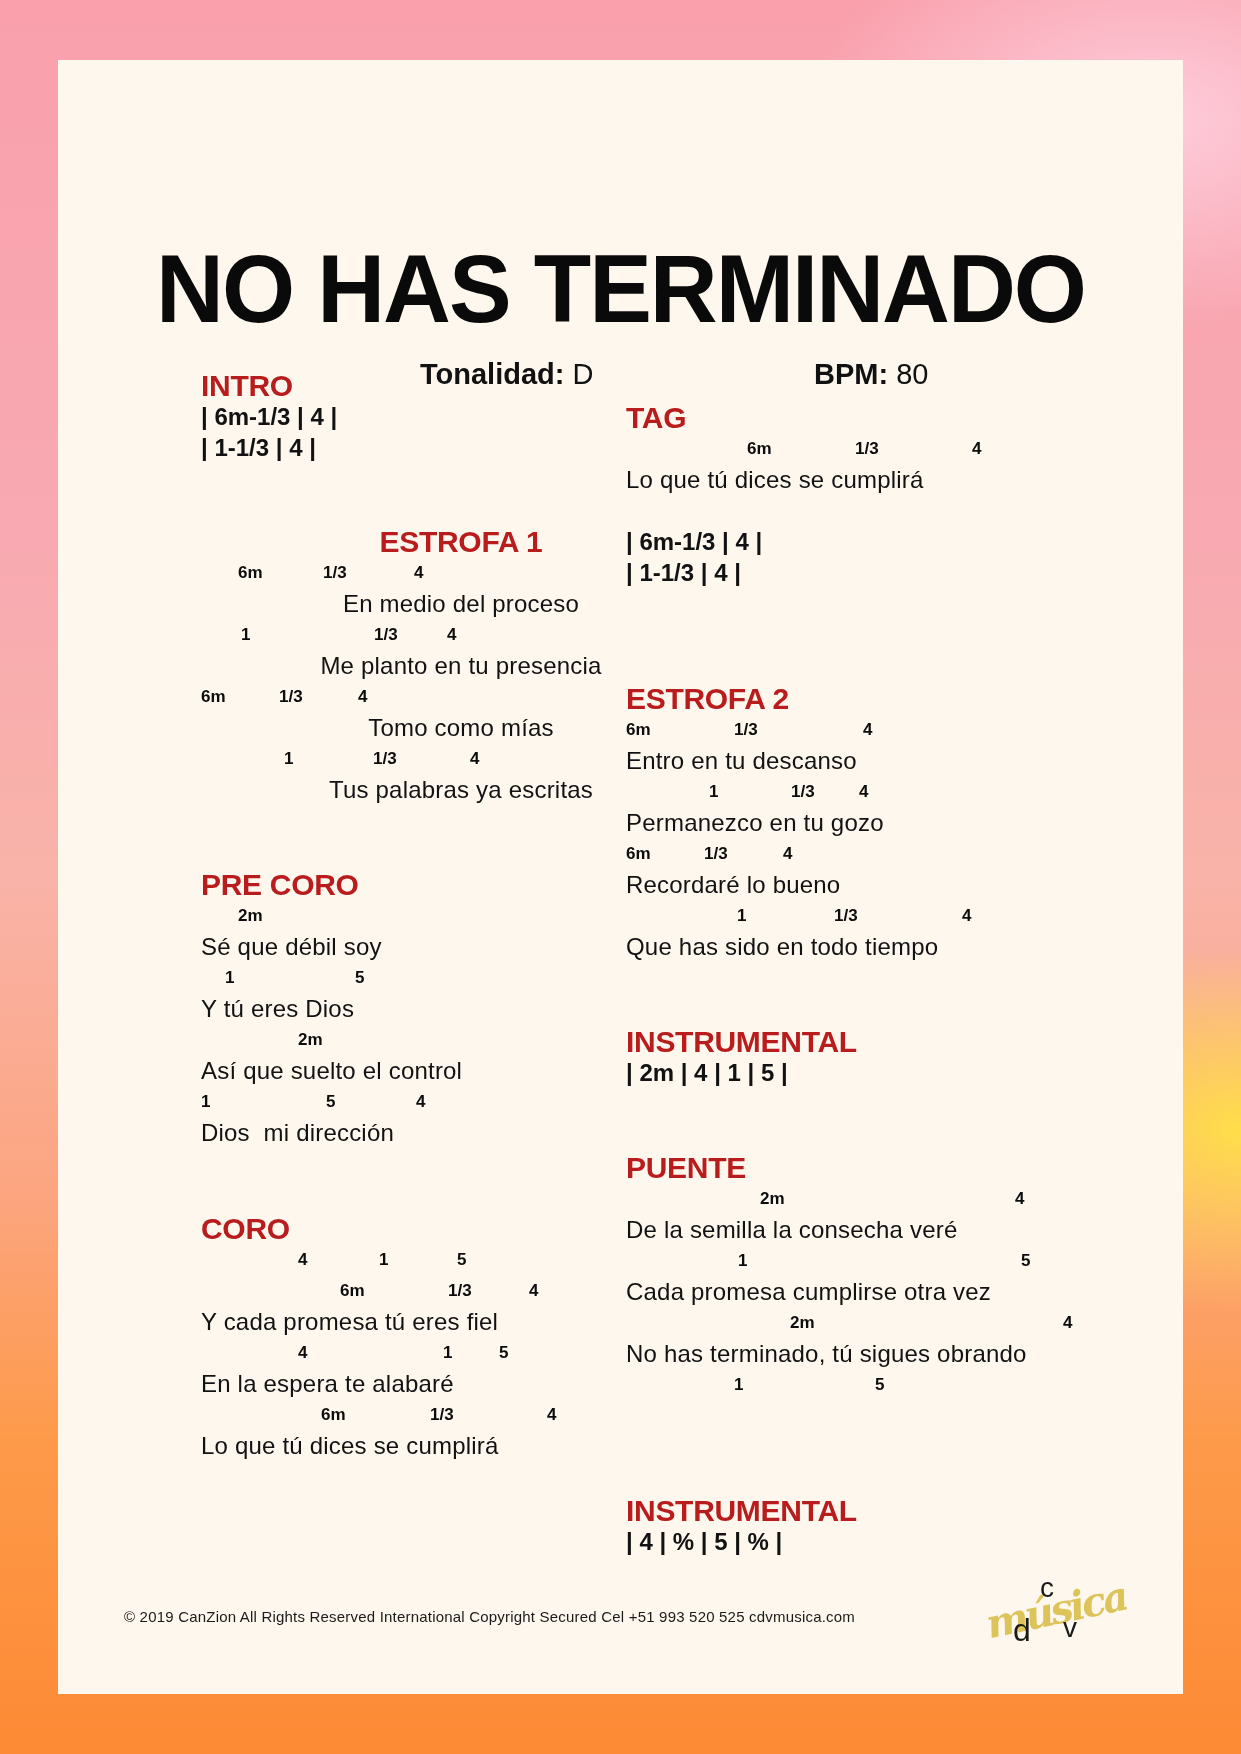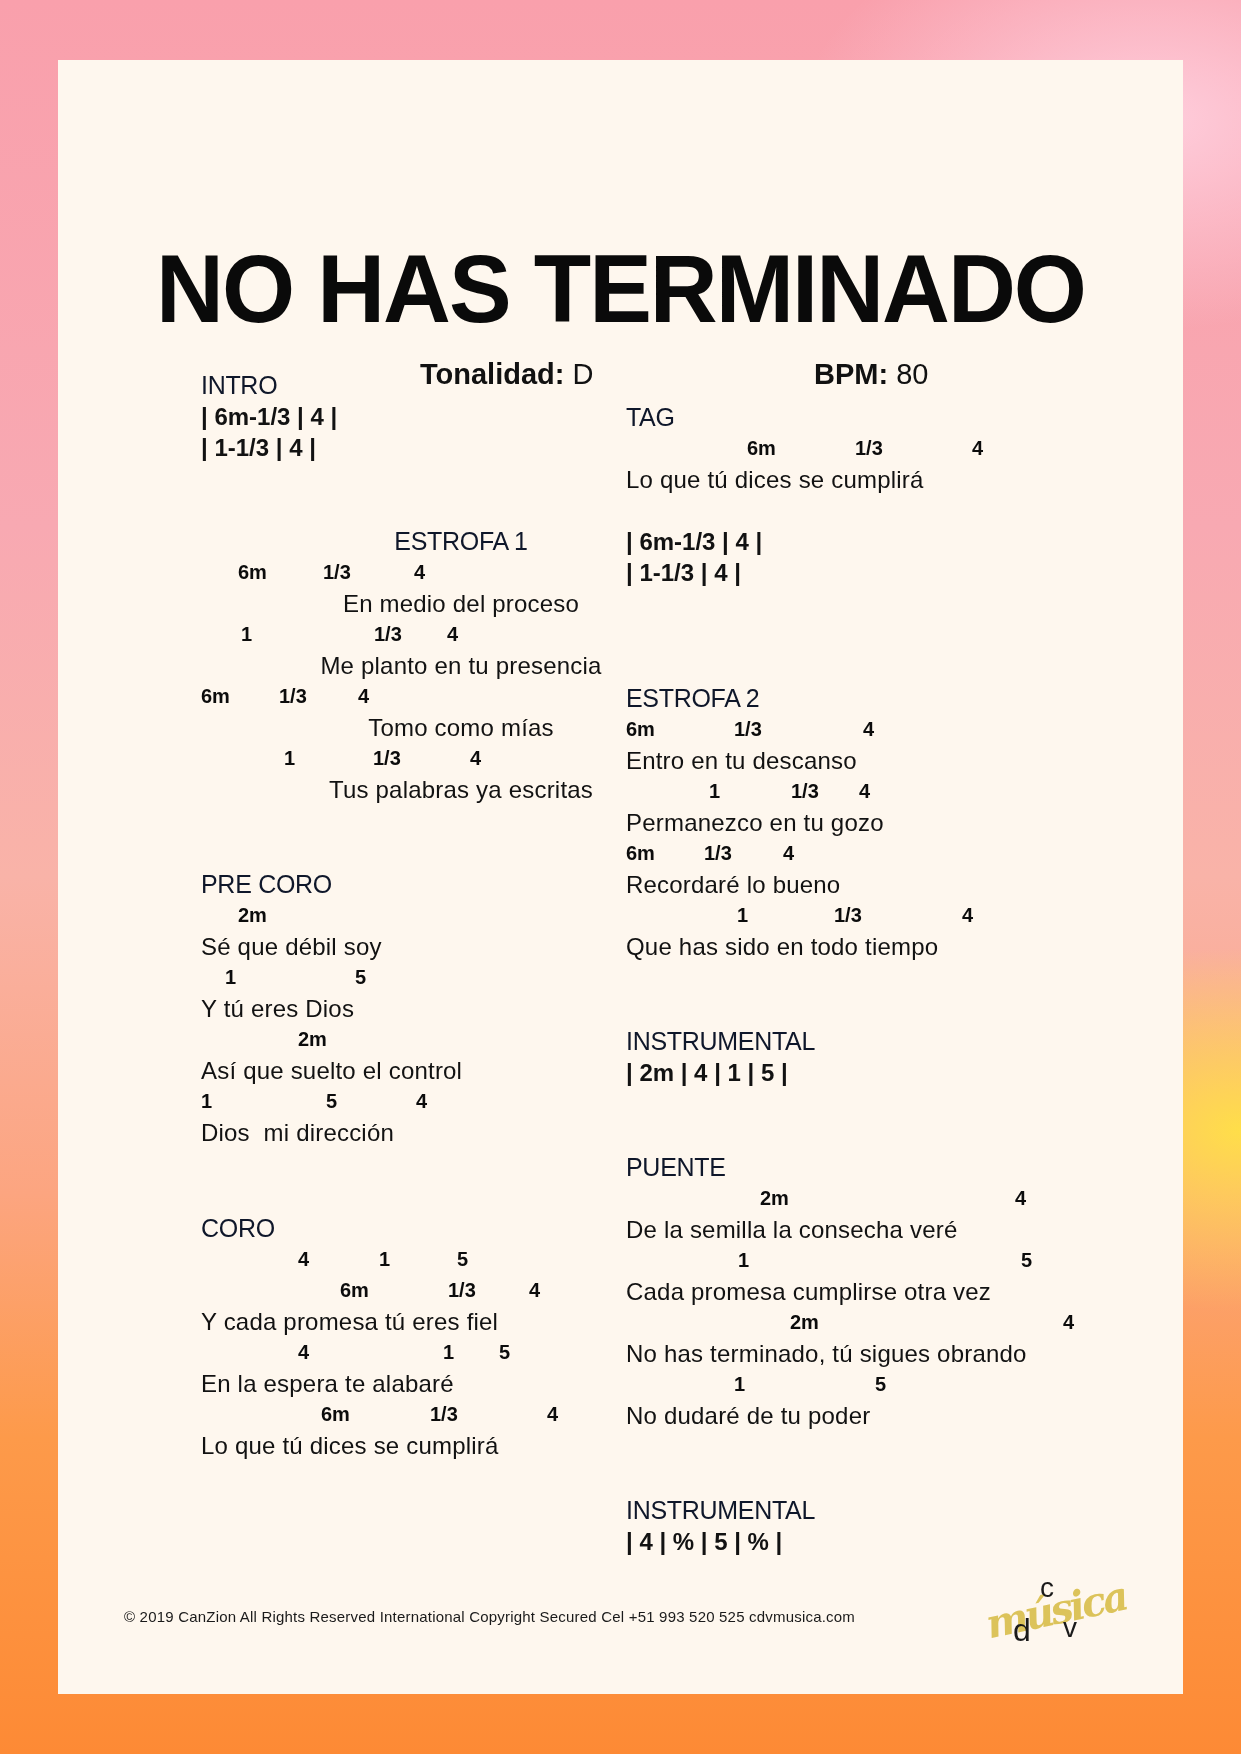--- a/index.html
+++ b/index.html
@@ -26,27 +26,27 @@
           font-family: "Liberation Sans", sans-serif; }
   .meta b { font-weight: 700; }
   .meta .val { font-weight: 400; }
   .meta.key { left: 362px; }
   .meta.bpm { left: 756px; }
 
   .col { position: absolute; }
   .col.left { left: 201px; }
   .col.right { left: 626px; }
   .section { position: absolute; left: 0; width: 520px; }
-  .sec-title { font-weight: 400; font-size: 25px; height: 31px; line-height: 31px; color: #0f172a;
+  .sec-title { font-weight: 700; font-size: 30px; height: 31px; line-height: 31px; color: #b91c1c;
                letter-spacing: -0.3px; font-family: "Liberation Sans", sans-serif; }
   .line { height: 31px; line-height: 31px; font-size: 24px; white-space: pre; color: #121212;
           font-family: "Liberation Sans", sans-serif; }
   .bar { font-weight: 700; }
   .chords { position: relative; height: 31px; }
-  .chord { position: absolute; top: 0; line-height: 31px; font-size: 20px; font-weight: 700; color: #0c0c0c;
+  .chord { position: absolute; top: 0; line-height: 31px; font-size: 17px; font-weight: 700; color: #0c0c0c;
            font-family: "Liberation Sans", sans-serif; }
   .lyric { font-weight: 400; letter-spacing: 0.2px; }
 
   .footer { position: absolute; left: 124px; top: 1608px; font-size: 15px; color: #1a1a1a;
             font-family: "Liberation Sans", sans-serif; letter-spacing: 0.2px; }
   .logo { position: absolute; left: 985px; top: 1578px; width: 135px; height: 70px; }
   .logo .script { position: absolute; left: 0; top: 8px; font-family: "DejaVu Serif", serif;
                   font-style: italic; font-weight: 700; font-size: 40px; color: #dcc35a; transform: rotate(-12deg);
                   letter-spacing: -3px; }
   .logo .c, .logo .d, .logo .v { position: absolute; font-family: "Liberation Sans", sans-serif; font-size: 28px; color: #1a1a1a; }
@@ -210,21 +210,20 @@
       <div class="line lyric">Cada promesa cumplirse otra vez</div>
       <div class="chords">
         <span class="chord" style="left: 164px;">2m</span>
         <span class="chord" style="left: 437px;">4</span>
       </div>
       <div class="line lyric">No has terminado, tú sigues obrando</div>
       <div class="chords">
         <span class="chord" style="left: 108px;">1</span>
         <span class="chord" style="left: 249px;">5</span>
       </div>
-      <div class="line lyric">No dudaré de tu poder</div>
     </div>
     <div class="section" style="top: 1495px;">
       <div class="sec-title">INSTRUMENTAL</div>
       <div class="line bar">| 4 | % | 5 | % |</div>
     </div>
   </div>
 
 <div class="footer">© 2019 CanZion All Rights Reserved International Copyright Secured Cel +51 993 520 525 cdvmusica.com</div>
 
 <div class="logo">

